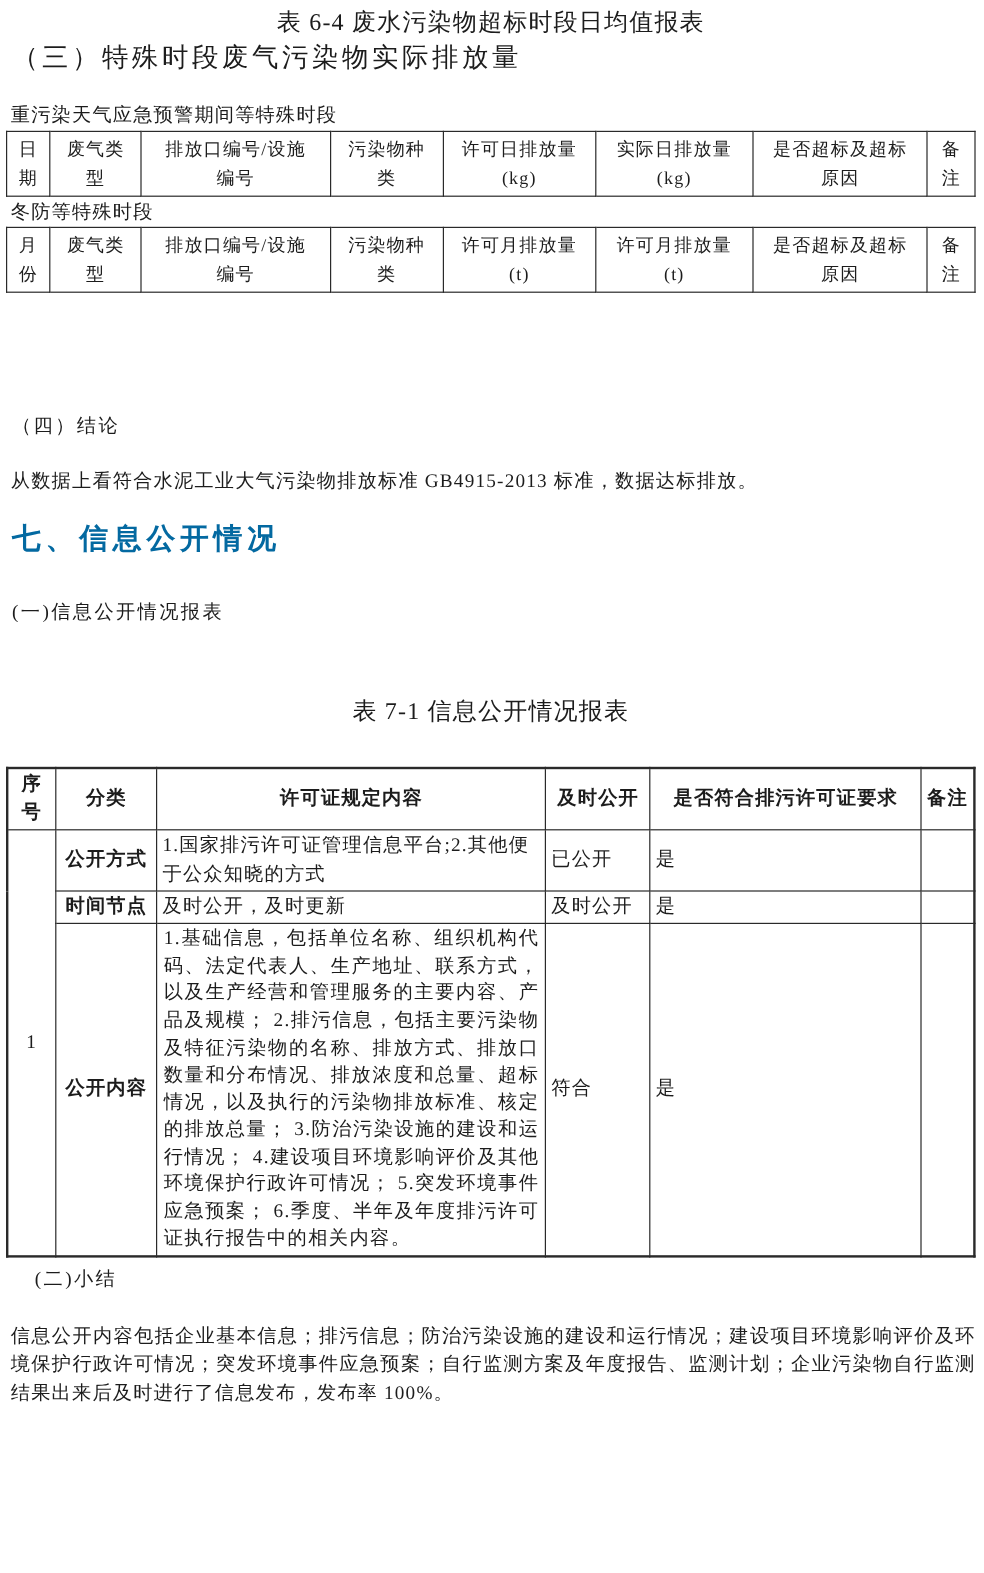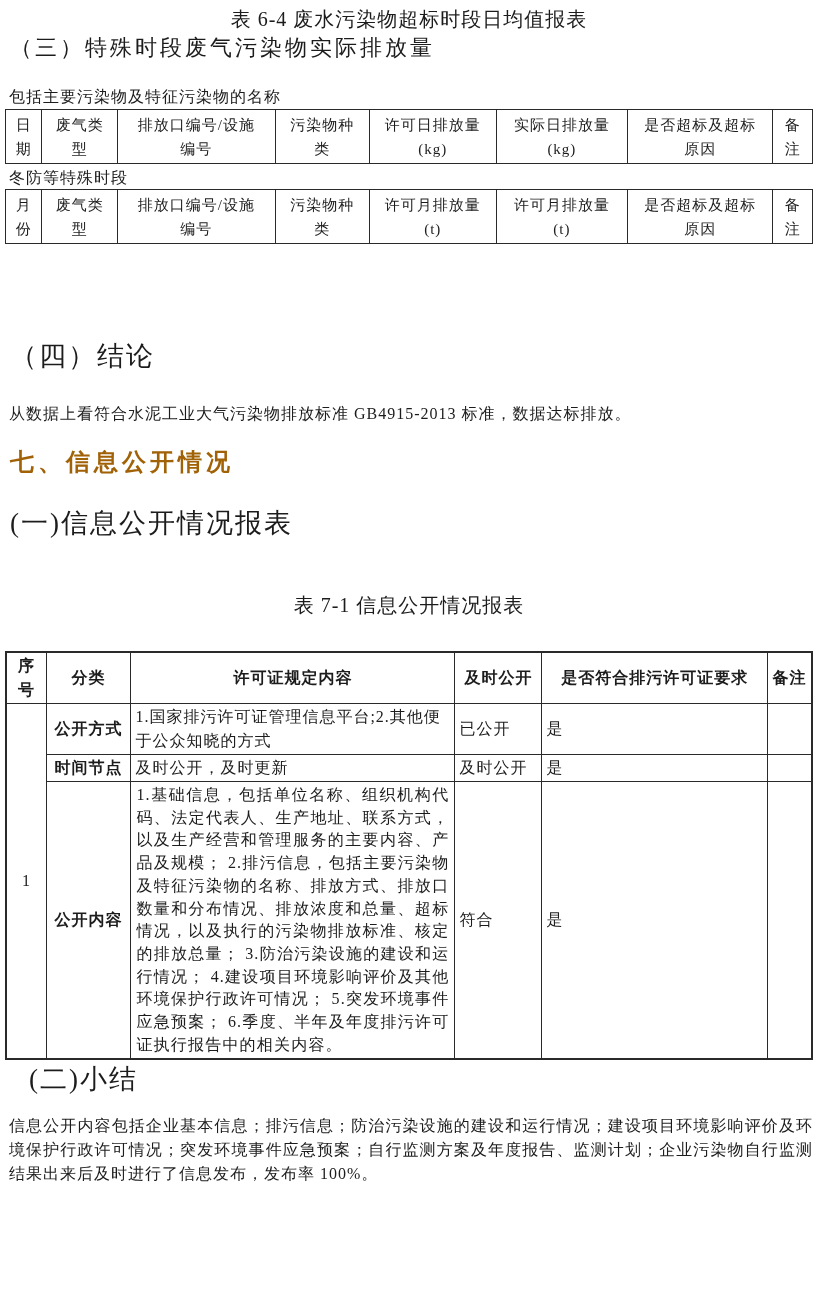--- a/index.html
+++ b/index.html
@@ -9,42 +9,42 @@
     font-family:"Liberation Serif","DejaVu Serif",serif;
   }
   .page { width:820px; height:1137px; padding:8px 7px 0 5px; }
 
   
   .doc-title { text-align:center; font-size:20px; line-height:22px; letter-spacing:1px; }
   .h-sec {
     font-size:22px; line-height:27px; letter-spacing:3px;
     margin-left:5px; font-weight:normal;
   }
-  .h-sec-sm { font-size:27px; line-height:26px; letter-spacing:2px; margin-left:5px; font-weight:normal; }
+  .h-sec-sm { font-size:16px; line-height:26px; letter-spacing:2px; margin-left:5px; font-weight:normal; }
   .h-chapter {
     font-family:"Liberation Sans","DejaVu Sans",sans-serif;
     font-weight:bold; font-size:24px; line-height:30px; letter-spacing:4px;
-    margin-left:5px; color:#a16207;
+    margin-left:5px; color:#0369a1;
   }
   .caption-left { font-size:17px; line-height:20px; letter-spacing:1px; margin-left:4px; }
   .sub-label { font-size:16px; line-height:18px; letter-spacing:1px; margin-left:4px; }
   .para { font-size:16px; line-height:19px; letter-spacing:1px; margin-left:4px; }
   .para-multi { font-size:16px; line-height:24px; letter-spacing:1px; margin-left:4px; text-align:justify; }
 
   
   .title64   { margin-top:0; }
   .tbl64     { margin-top:27px; }
   .h3        { margin-top:4px; }
   .caption65 { margin-top:58px; }
   .sublabel1 { margin-top:27px; }
   .tbl65a    { margin-top:3px; }
   .sublabel2 { margin-top:5px; }
   .tbl65b    { margin-top:2px; }
   .h4        { margin-top:99px; }
-  .p1        { margin-top:35px; }
+  .p1        { margin-top:23px; }
   .h7        { margin-top:24px; }
   .hsub1     { margin-top:33px; }
   .title71   { margin-top:58px; }
   .tbl71     { margin-top:35px; }
   .hsub2     { margin-top:6px;margin-left:24px; }
   .p2        { margin-top:22px; }
 
   
   table { border-collapse:collapse; width:100%; table-layout:fixed; }
   th, td {
@@ -76,21 +76,21 @@
 <body>
 
 <div class="page">
 
   <div class="doc-title title64">表 6-4 废水污染物超标时段日均值报表</div>
 
 
   <h2 class="h-sec h3">（三）特殊时段废气污染物实际排放量</h2>
 
 
-  <div class="sub-label sublabel1">包括主要污染物及特征污染物的名称</div>
+  <div class="sub-label sublabel1">重污染天气应急预警期间等特殊时段</div>
 
   <table class="tbl65a">
     <colgroup>
       <col style="width:4.5%">
         <col style="width:9.4%">
         <col style="width:19.5%">
         <col style="width:11.7%">
       <col style="width:15.7%">
         <col style="width:16.3%">
         <col style="width:18%">

